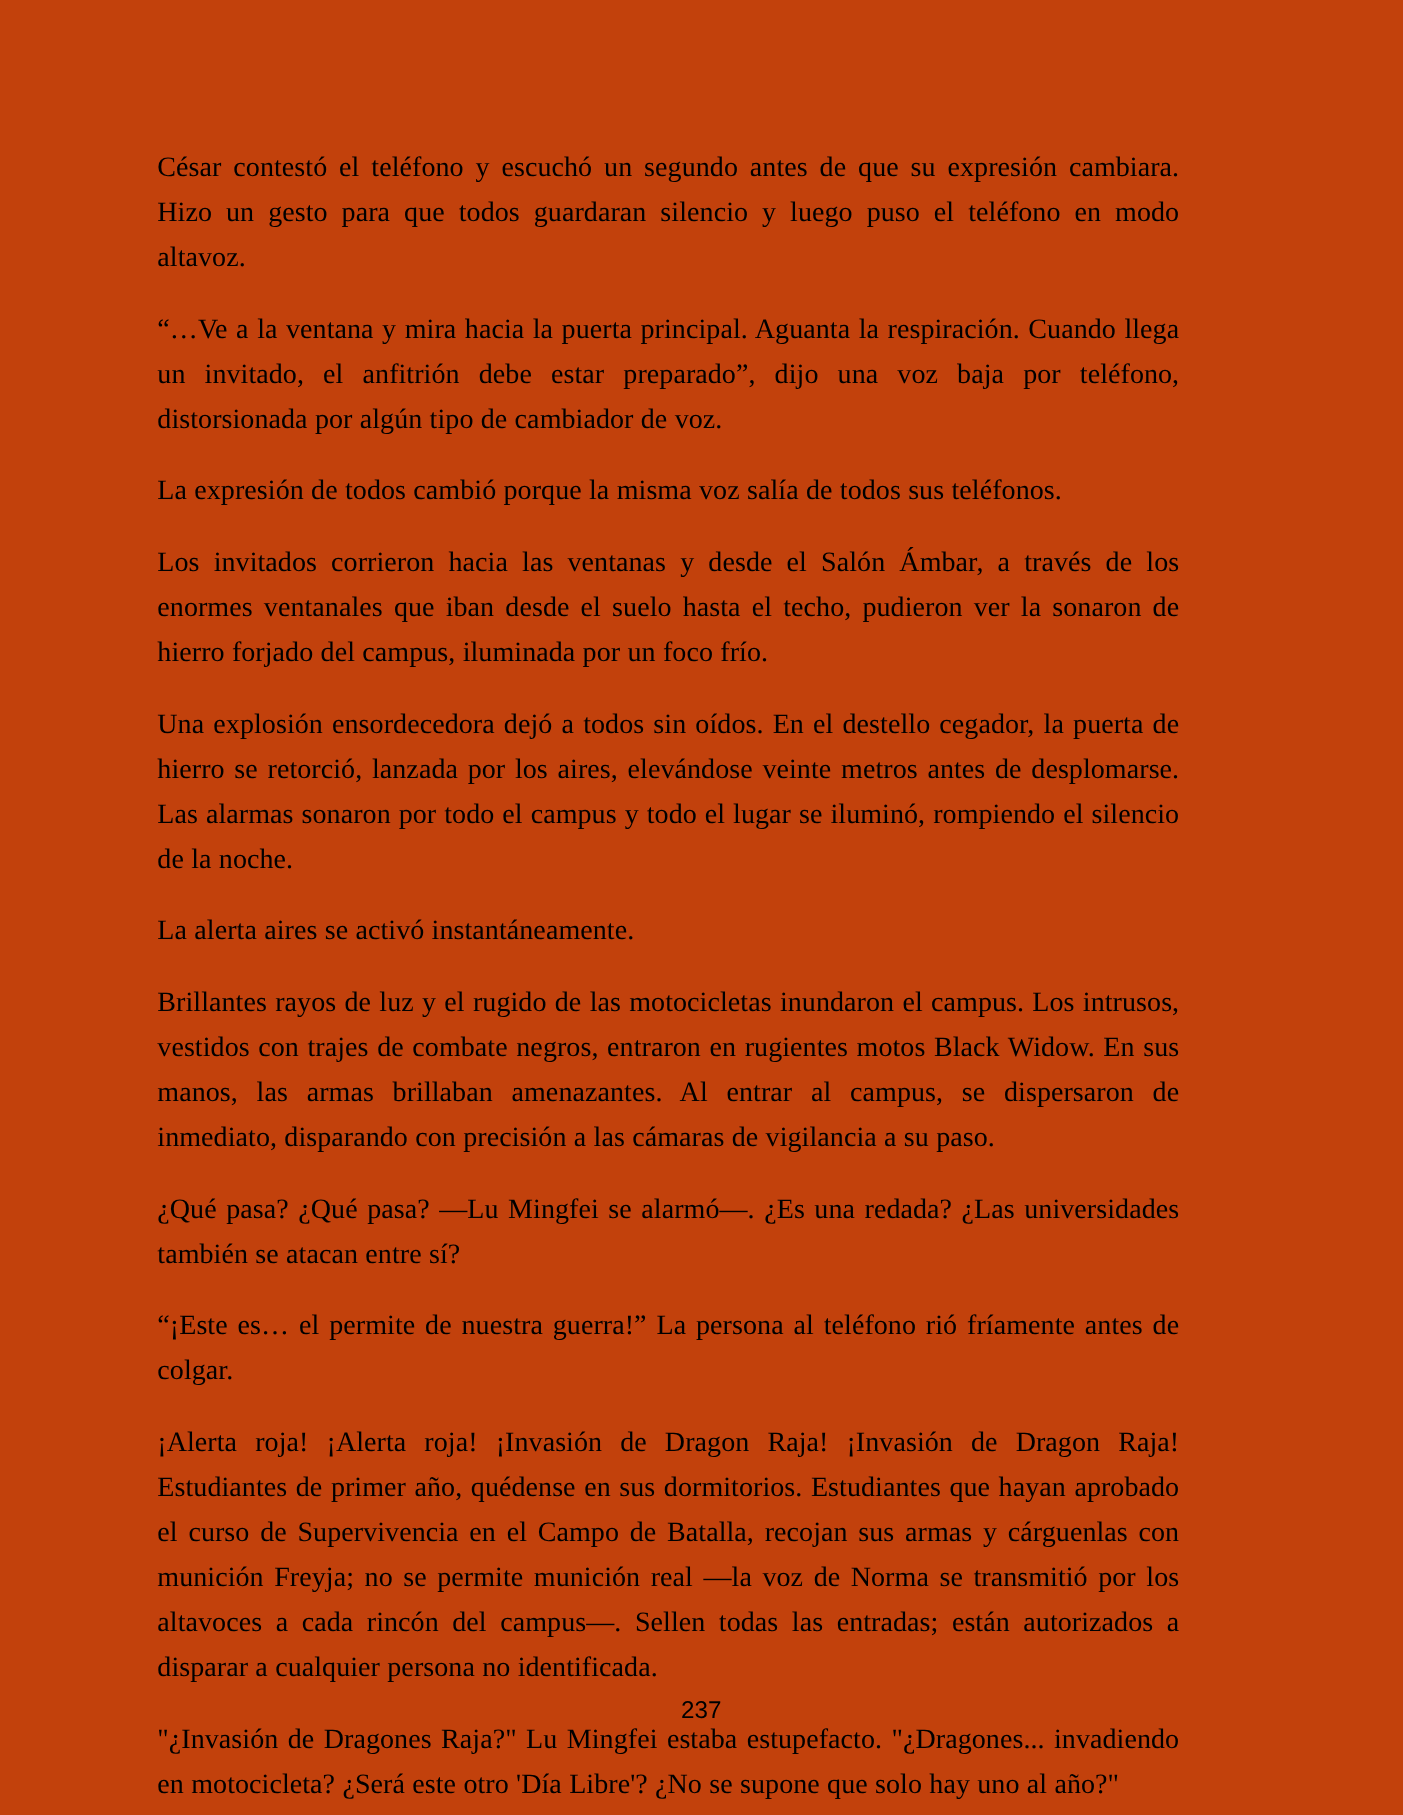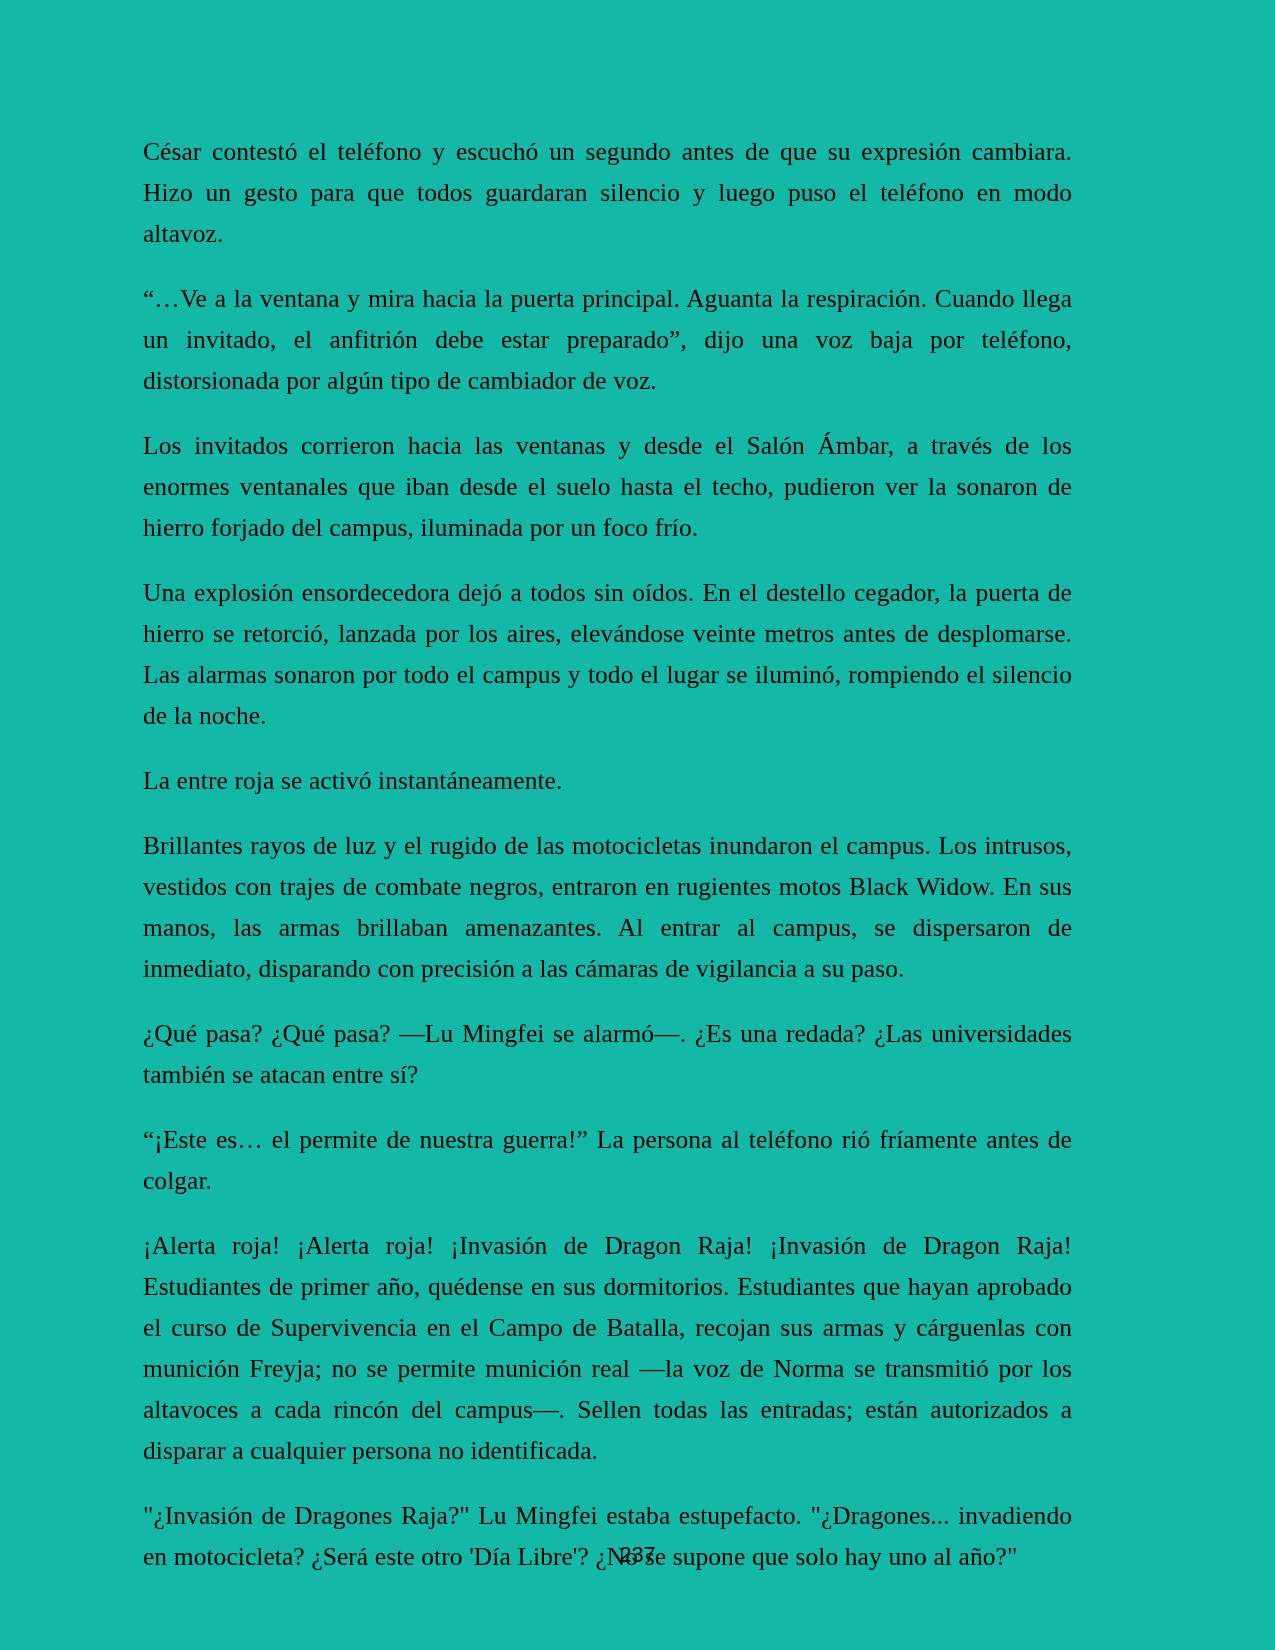--- a/index.html
+++ b/index.html
@@ -12,21 +12,21 @@
     width: 1275px;
     height: 1650px;
     position: relative;
     font-family: "Liberation Serif", "DejaVu Serif", serif;
     color: #000000;
     overflow: hidden;
   }
   .page {
     position: absolute;
     inset: 0;
-    background: #14b8a6;
+    background: #c2410c;
   }
   .content {
     position: absolute;
     left: 143px;
     top: 131px;
     width: 929px;
   }
   p.para {
     margin: 0 0 0 0;
     padding: 0;
@@ -59,23 +59,24 @@
     color: #000000;
   }
 </style>
 </head>
 <body>
 
 <div class="page">
   <div class="content">
     <p class="para">César contestó el teléfono y escuchó un segundo antes de que su expresión cambiara. Hizo un gesto para que todos guardaran silencio y luego puso el teléfono en modo altavoz.</p>
     <p class="para">“…Ve a la ventana y mira hacia la puerta principal. Aguanta la respiración. Cuando llega un invitado, el anfitrión debe estar preparado”, dijo una voz baja por teléfono, distorsionada por algún tipo de cambiador de voz.</p>
+    <p class="para">La expresión de todos cambió porque la misma voz salía de todos sus teléfonos.</p>
     <p class="para">Los invitados corrieron hacia las ventanas y desde el Salón Ámbar, a través de los enormes ventanales que iban desde el suelo hasta el techo, pudieron ver la sonaron de hierro forjado del campus, iluminada por un foco frío.</p>
     <p class="para">Una explosión ensordecedora dejó a todos sin oídos. En el destello cegador, la puerta de hierro se retorció, lanzada por los aires, elevándose veinte metros antes de desplomarse. Las alarmas sonaron por todo el campus y todo el lugar se iluminó, rompiendo el silencio de la noche.</p>
-    <p class="para">La entre roja se activó instantáneamente.</p>
+    <p class="para">La alerta aires se activó instantáneamente.</p>
     <p class="para">Brillantes rayos de luz y el rugido de las motocicletas inundaron el campus. Los intrusos, vestidos con trajes de combate negros, entraron en rugientes motos Black Widow. En sus manos, las armas brillaban amenazantes. Al entrar al campus, se dispersaron de inmediato, disparando con precisión a las cámaras de vigilancia a su paso.</p>
     <p class="para">¿Qué pasa? ¿Qué pasa? —Lu Mingfei se alarmó—. ¿Es una redada? ¿Las universidades también se atacan entre sí?</p>
     <p class="para">“¡Este es… el permite de nuestra guerra!” La persona al teléfono rió fríamente antes de colgar.</p>
     <p class="para">¡Alerta roja! ¡Alerta roja! ¡Invasión de Dragon Raja! ¡Invasión de Dragon Raja! Estudiantes de primer año, quédense en sus dormitorios. Estudiantes que hayan aprobado el curso de Supervivencia en el Campo de Batalla, recojan sus armas y cárguenlas con munición Freyja; no se permite munición real —la voz de Norma se transmitió por los altavoces a cada rincón del campus—. Sellen todas las entradas; están autorizados a disparar a cualquier persona no identificada.</p>
     <p class="para alt">"¿Invasión de Dragones Raja?" Lu Mingfei estaba estupefacto. "¿Dragones... invadiendo en motocicleta? ¿Será este otro 'Día Libre'? ¿No se supone que solo hay uno al año?"</p>
   </div>
 
   <div class="page-number">237</div>
 </div>
 

